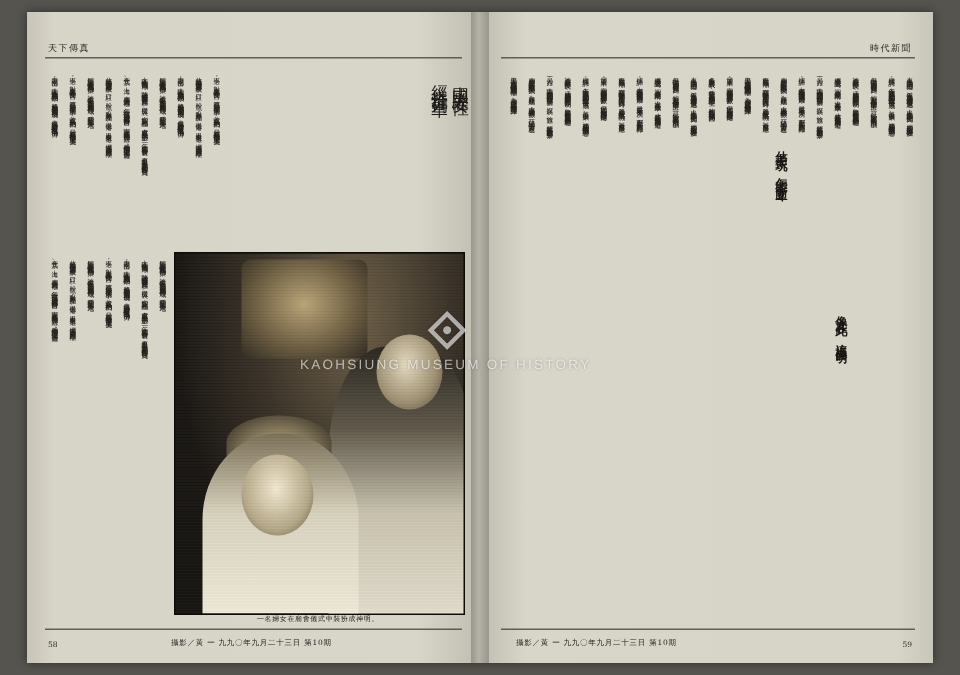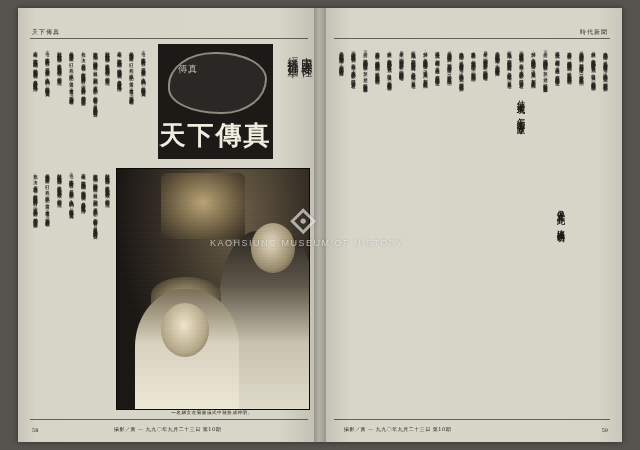--- a/index.html
+++ b/index.html
@@ -270,21 +270,20 @@
     font-size: 15px;
     letter-spacing: 3px;
     font-family: "DejaVu Serif", serif;
     text-shadow: 0 0 2px rgba(0,0,0,.3);
   }
   .wm-en {
     font-size: 9px;
     letter-spacing: 1.5px;
     font-family: "Liberation Sans", sans-serif;
     text-shadow: 0 0 2px rgba(0,0,0,.3);
-    margin-left: 10px;
   }
   
   .rp-head {
     position: absolute;
     writing-mode: vertical-rl;
     text-orientation: upright;
     font-family: "DejaVu Serif", serif;
     font-weight: bold;
     font-size: 8px;
     letter-spacing: 2px;
@@ -295,26 +294,20 @@
 <body>
 
 <div class="scan">
   <div class="spread">
 
     <div class="page left">
 
       <div class="runhead l">天下傳真</div>
       <div class="rule" style="left:12px; top:30px; width:278px;"></div>
 
-      <div class="logo-box">
-        <div class="logo-blob">
-          <div class="scribble">傳真</div>
-        </div>
-        <div class="logo-title">天下傳真</div>
-      </div>
 
       <div class="headline" style="right:6px;">
         <span>中國大陸女性</span>
       </div>
       <div class="headline" style="right:20px;">
         <span>經搭流行列車</span>
       </div>
 
       <div class="vcol tiny" style="left:10px;  top:40px; height:110px; width:10px;">專家指出，大陸女性消費意識的抬頭，將帶動整個消費市場的成長，也使得外商紛紛看好這塊市場的潛力。</div>
       <div class="vcol tiny" style="left:22px;  top:40px; height:110px; width:10px;">不過，對大多數大陸女性而言，流行仍然是一件奢侈的事；收入有限的她們，只能在有限的條件下追求美麗。</div>

